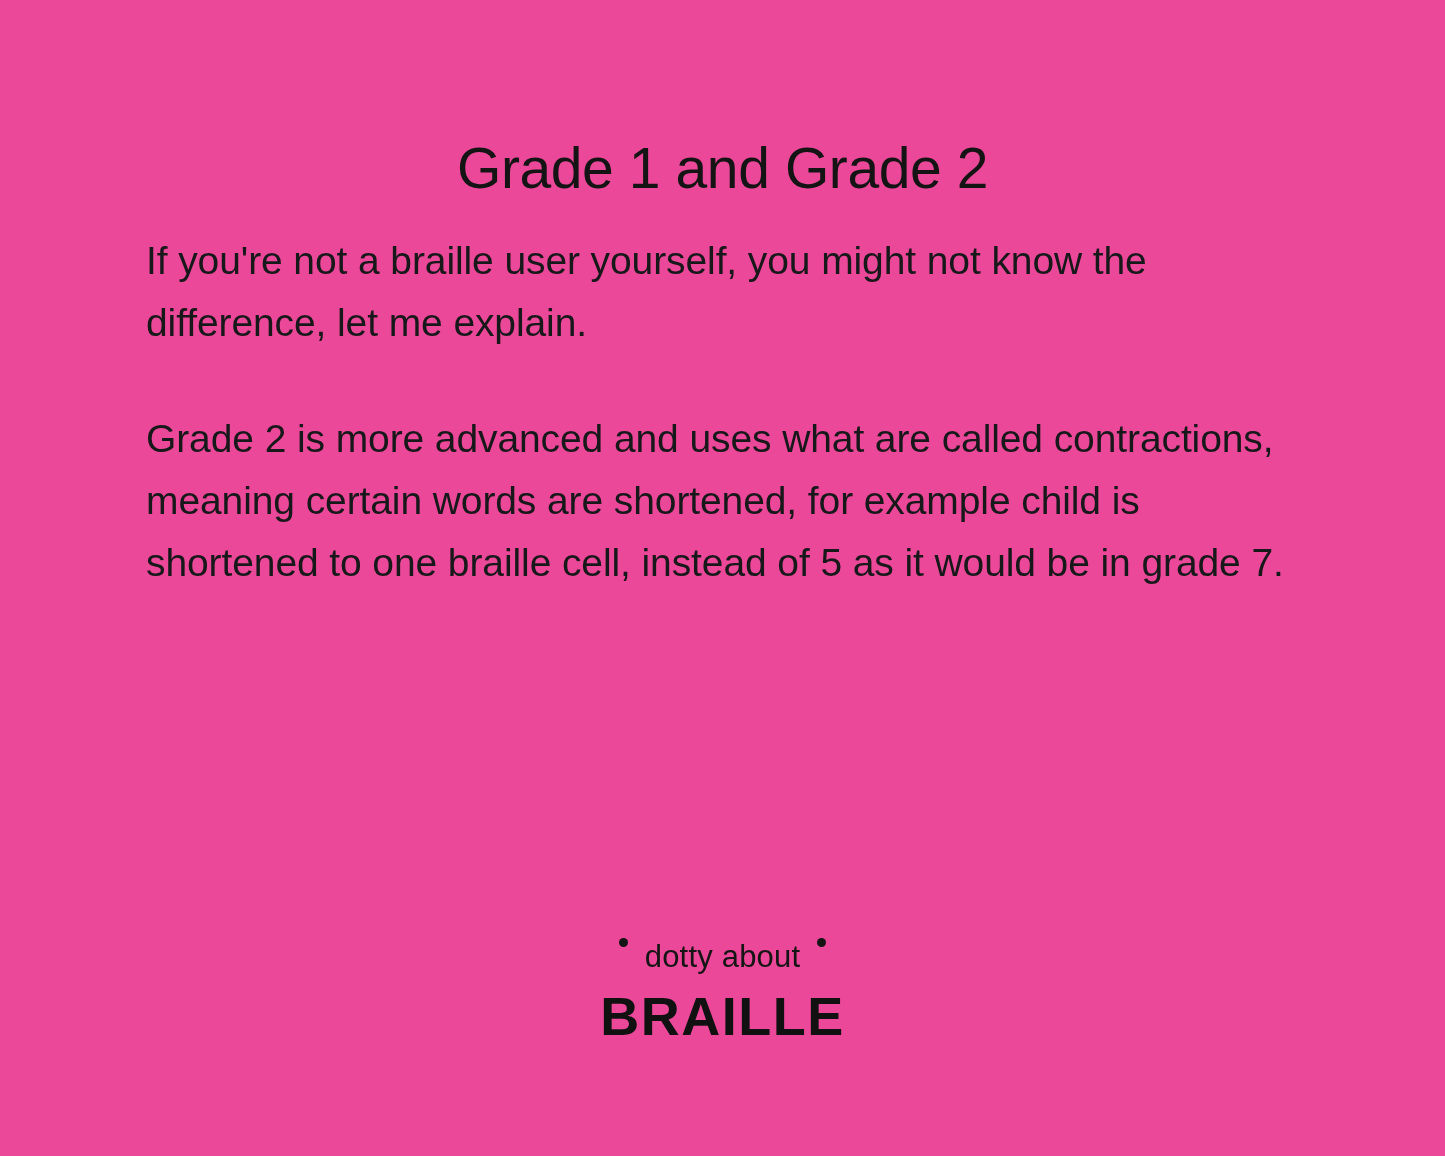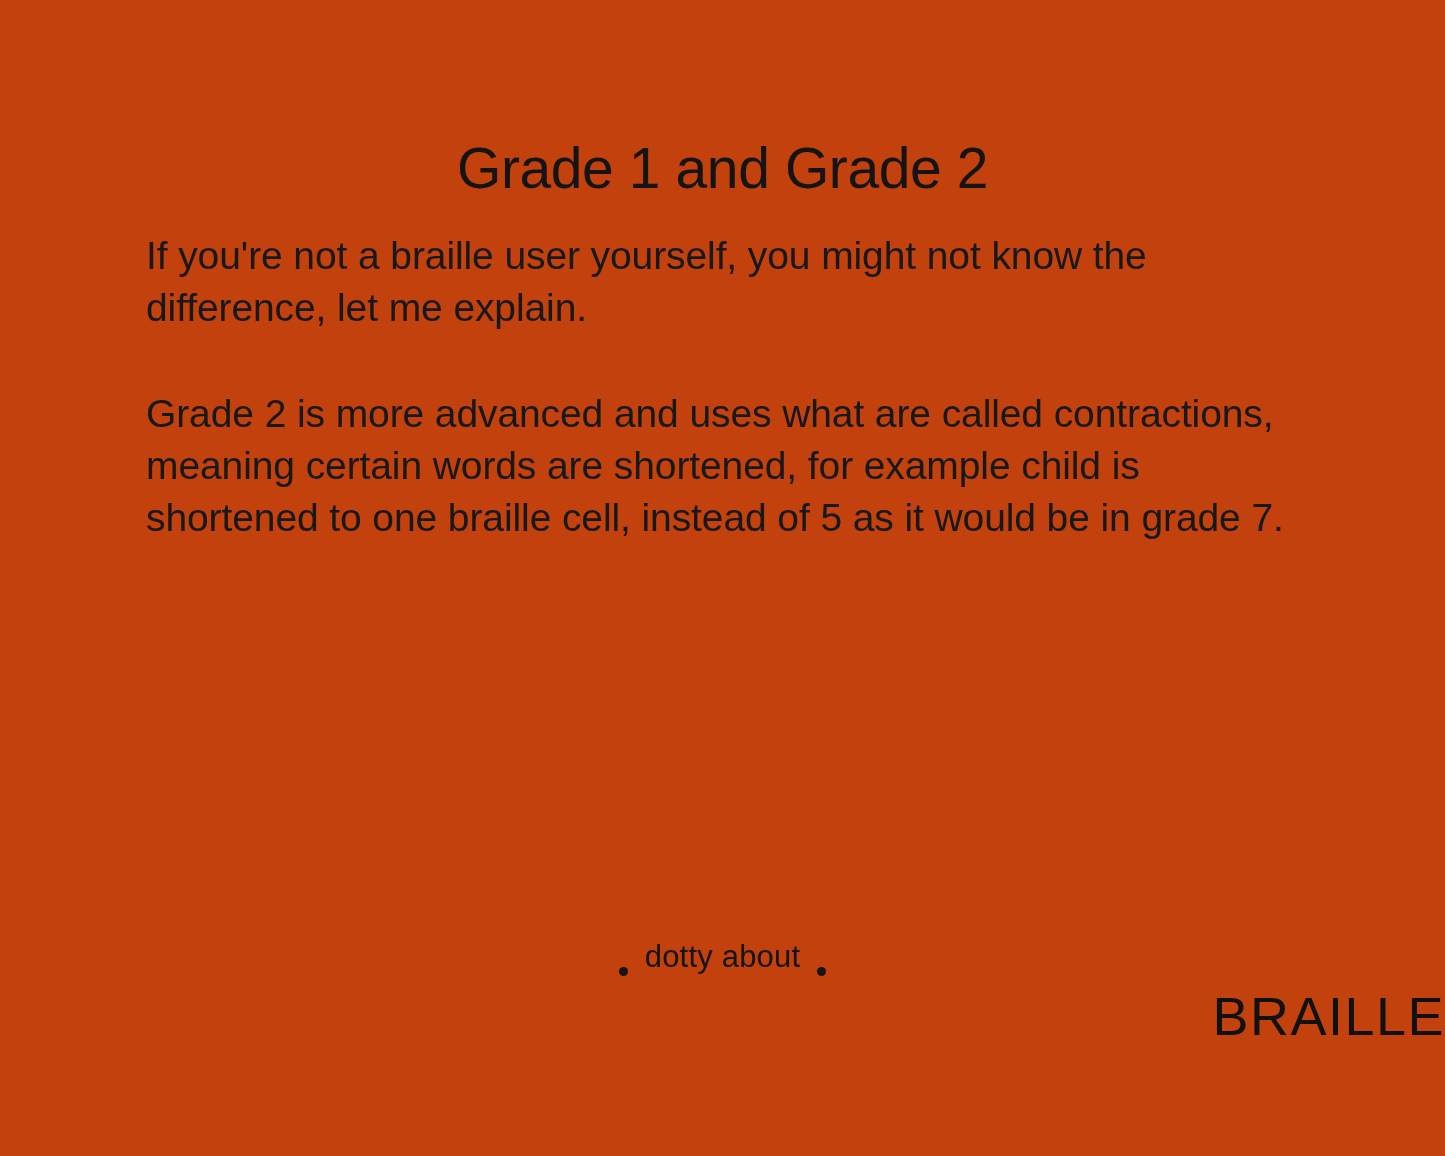--- a/index.html
+++ b/index.html
@@ -13,21 +13,21 @@
     font-family: "Liberation Sans", "DejaVu Sans", sans-serif;
     color: #111111;
     overflow: hidden;
   }
 
   .card {
     position: relative;
     width: 1445px;
     height: 1156px;
     box-sizing: border-box;
-    background: #c2410c;
+    background: #ec4899;
   }
 
   
   .title {
     position: absolute;
     left: 0;
     right: 0;
     top: 96px;
     text-align: center;
     font-size: 57px;
@@ -41,21 +41,21 @@
   
   .body-block {
     position: absolute;
     left: 146px;
     top: 230px;
     width: 1152px;
   }
 
   .para {
     font-size: 39px;
-    line-height: 52px;
+    line-height: 62px;
     font-weight: 400;
     letter-spacing: -0.1px;
     color: #17181a;
     margin: 0;
   }
 
   .para + .para {
     margin-top: 54px;
   }
 
@@ -63,21 +63,21 @@
   .footer {
     position: absolute;
     left: 0;
     right: 0;
     top: 938px;
     text-align: center;
   }
 
   .footer-tagline {
     display: flex;
-    align-items: flex-end;
+    align-items: flex-start;
     justify-content: center;
     gap: 17px;
     font-size: 31px;
     line-height: 38px;
     font-weight: 300;
     letter-spacing: 0.2px;
     color: #151515;
   }
 
   .dot {
@@ -86,24 +86,23 @@
     height: 9px;
     border-radius: 50%;
     background: #151515;
     flex: 0 0 auto;
   }
 
   .footer-brand {
     margin-top: 9px;
     font-size: 54px;
     line-height: 62px;
-    font-weight: 400;
+    font-weight: 700;
     letter-spacing: 1.5px;
     color: #111111;
-    text-align: right;
   }
 </style>
 </head>
 <body>
 
 <div class="card">
 
   <h1 class="title">Grade 1 and Grade 2</h1>
 
   <div class="body-block">

